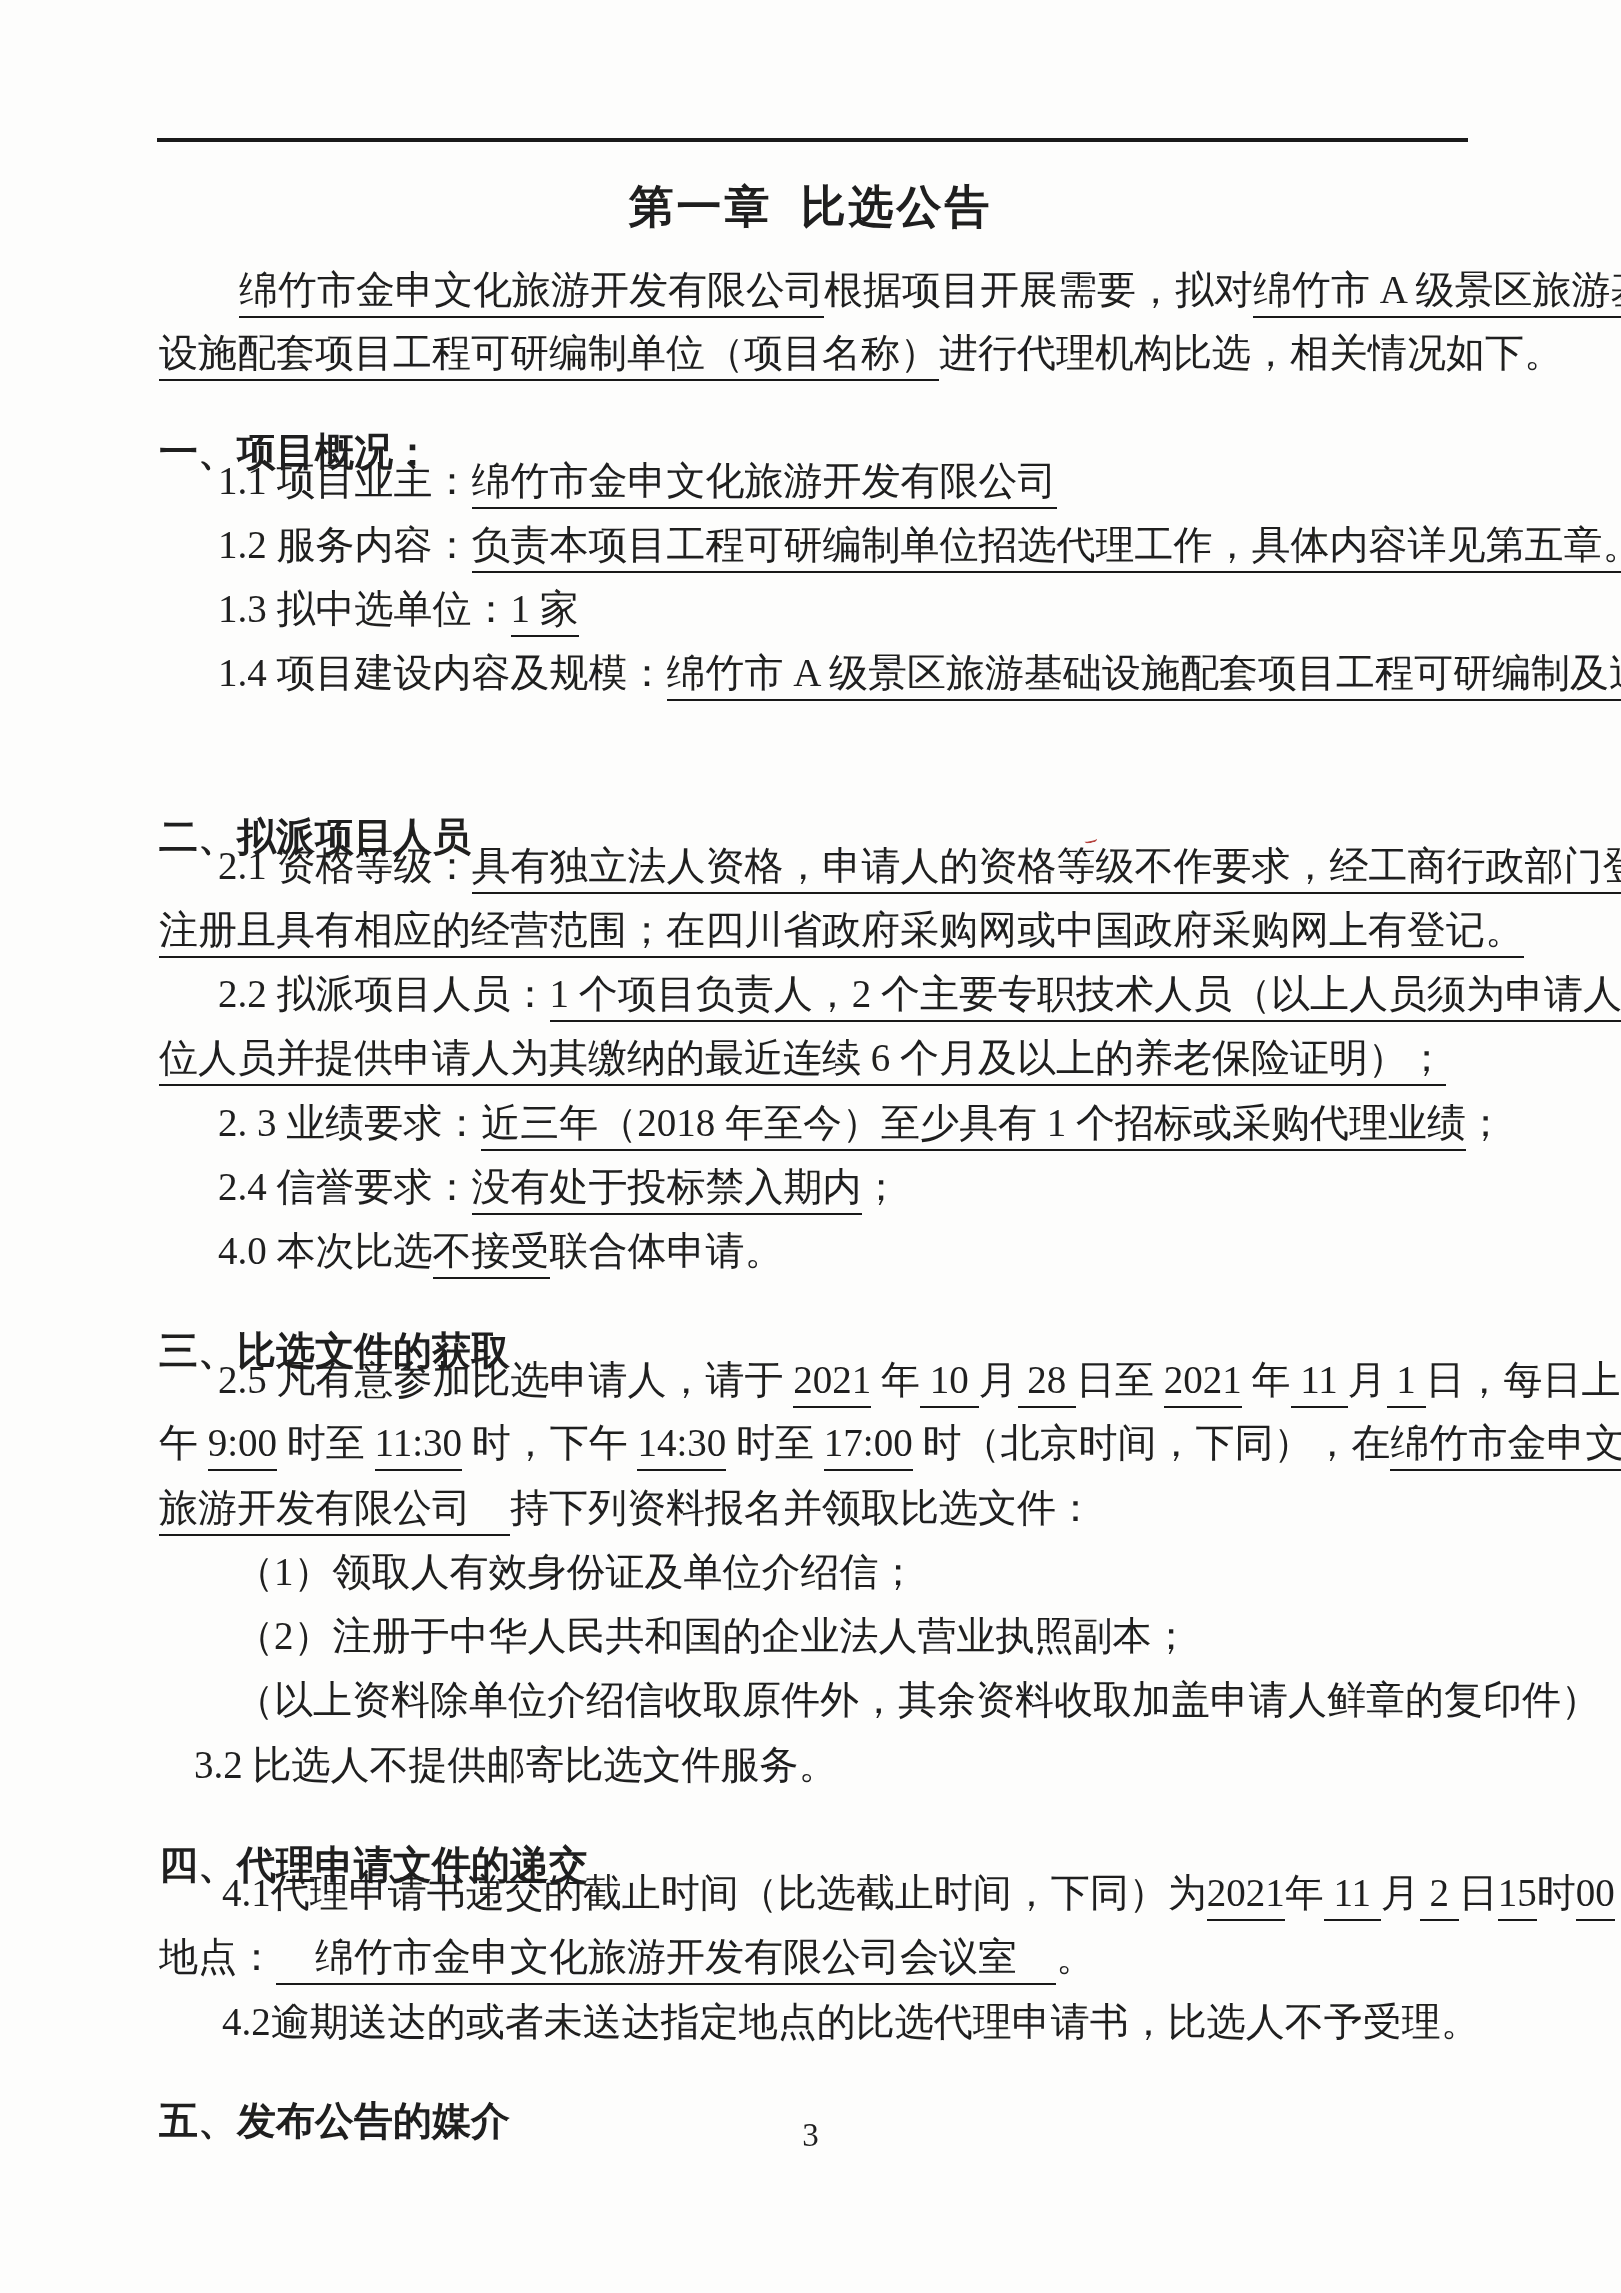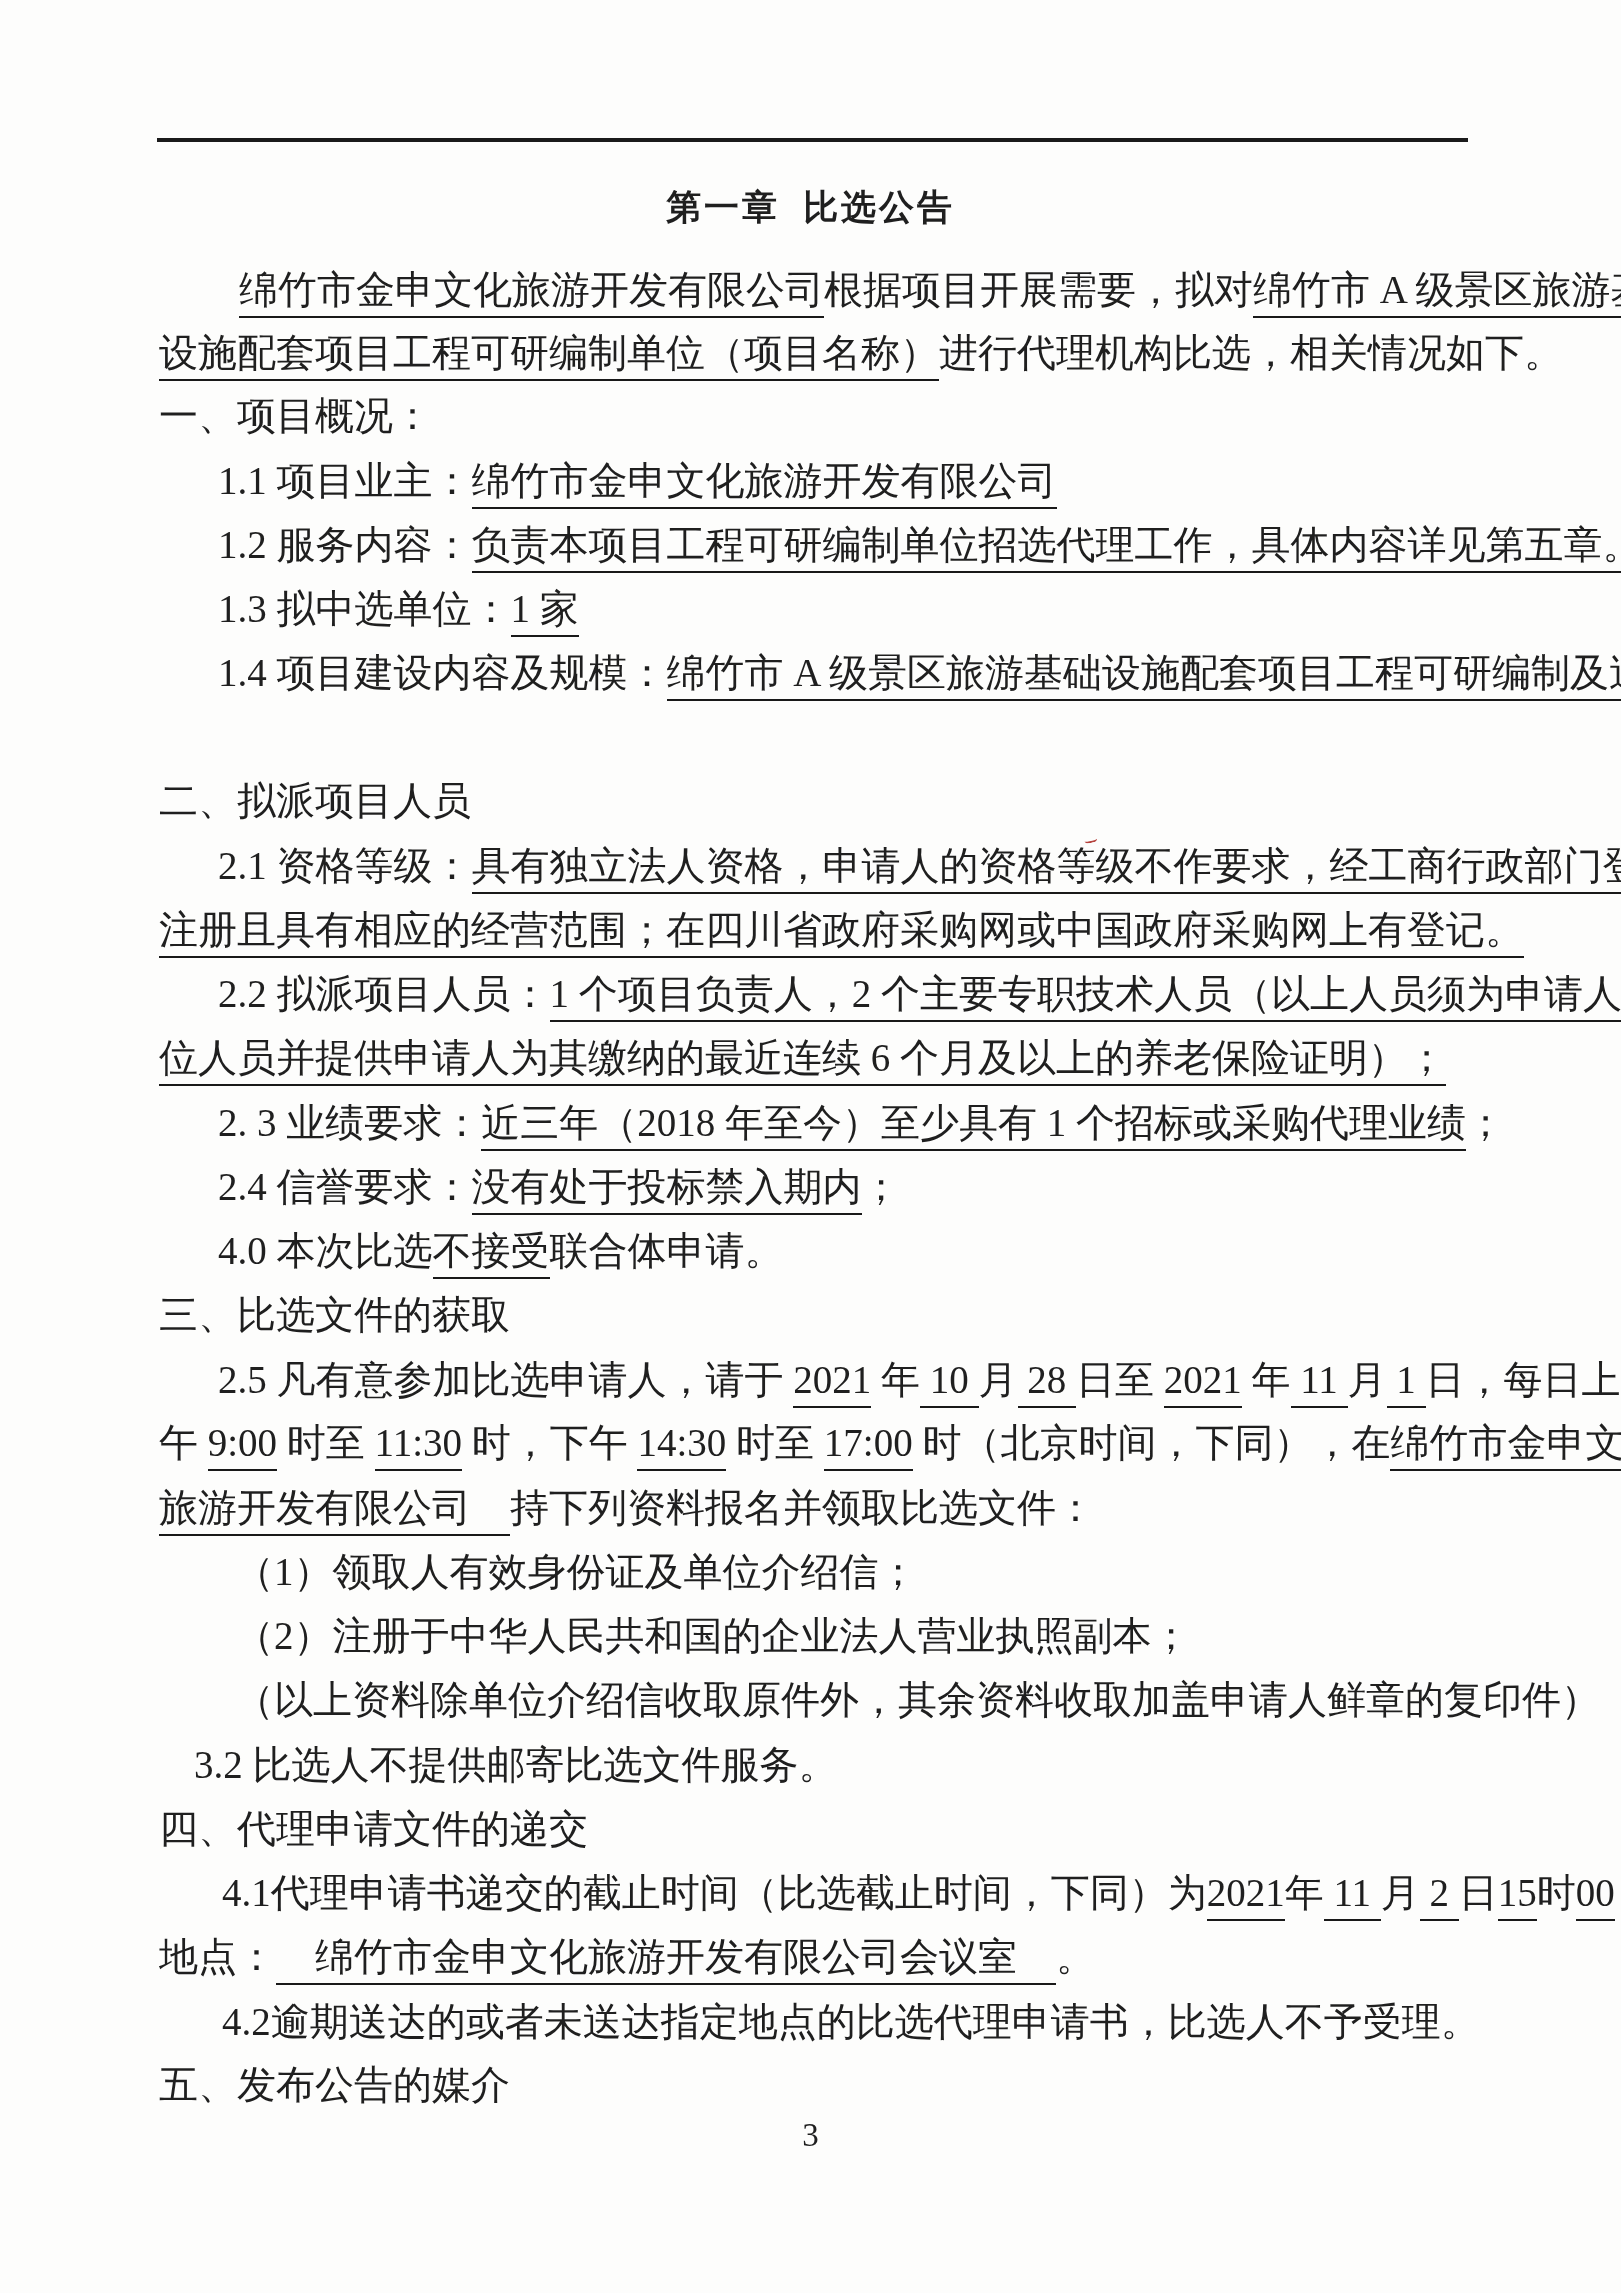--- a/index.html
+++ b/index.html
@@ -1,20 +1,20 @@
 <!DOCTYPE html>
 <html><head>
 <meta charset="utf-8">
 <style>
   html,body{margin:0;padding:0;}
   .page{position:relative;width:1621px;height:2294px;background:#fdfdfc;
         font-family:"Liberation Serif","DejaVu Serif",serif;color:#1f1f1f;overflow:hidden;}
   .line{position:absolute;font-size:39px;line-height:53px;white-space:pre;}
-  .b{font-weight:400;}
-  .title{left:0;width:100%;text-align:center;font-size:35px;font-weight:700;letter-spacing:2.9px;}
+  .b{font-weight:700;margin-top:36px;}
+  .title{left:0;width:100%;text-align:center;font-size:45px;font-weight:700;letter-spacing:2.9px;}
   .u{border-bottom:2.9px solid #191919;padding-bottom:4.9px;}
   .rule{position:absolute;left:157px;top:138px;width:1311px;height:3.9px;background:#1b1b1b;}
   .pageno{position:absolute;left:0;top:2117px;width:100%;text-align:center;font-size:33px;}
   .speck{position:absolute;left:1084px;top:835px;width:12.7px;height:5.9px;
          border-bottom:2.9px solid #b5413c;transform:rotate(-12deg);border-radius:40%;}
 </style>
 </head>
 <body>
 
 <div class="page">

